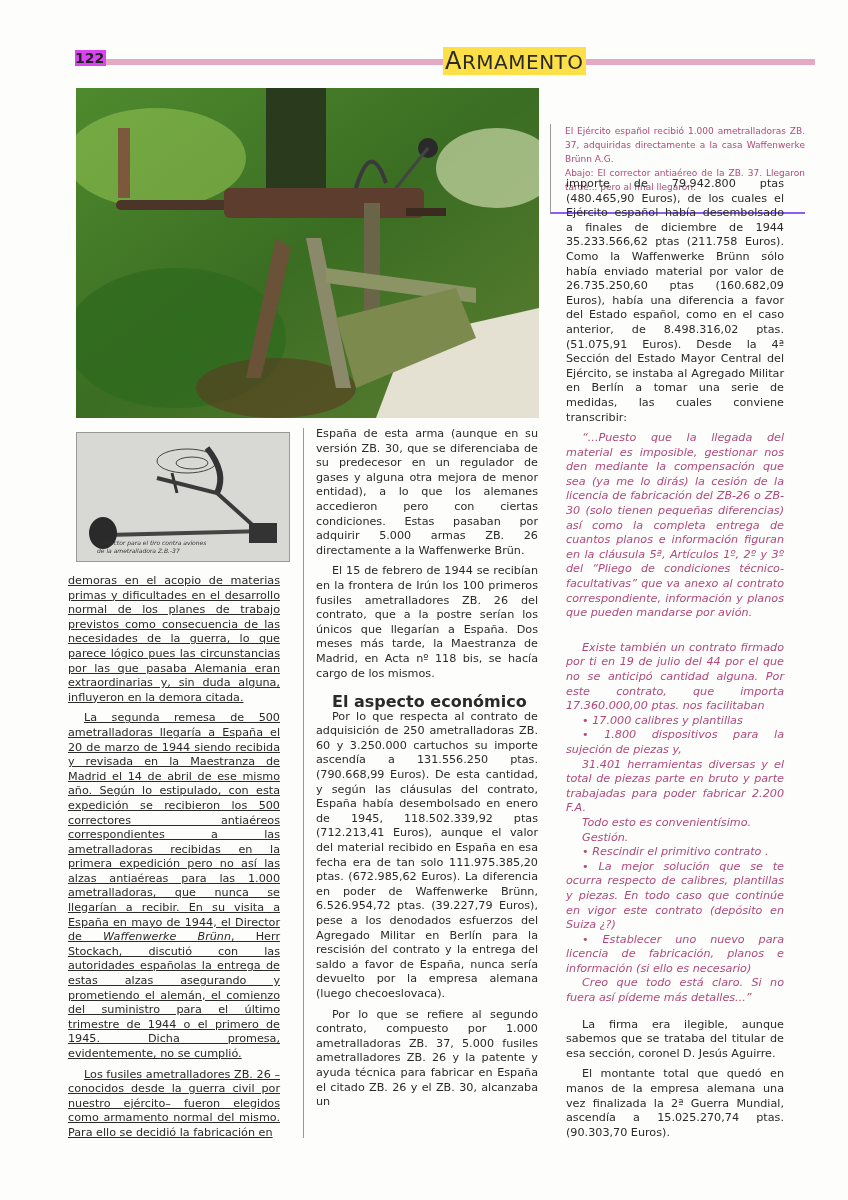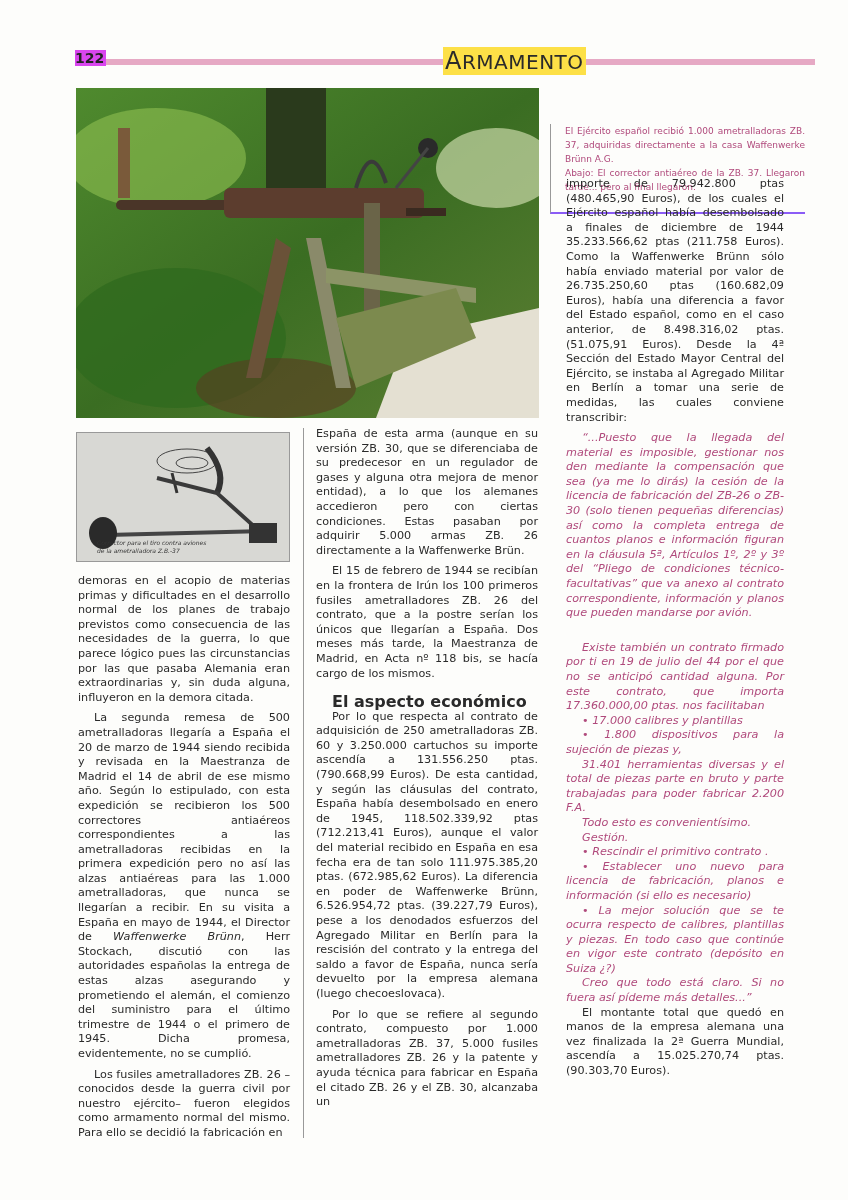--- a/index.html
+++ b/index.html
@@ -26,21 +26,21 @@
   .col { position: absolute; font-size: 11.2px; line-height: 14.6px; text-align: justify; color: #2a2a2a; }
   .col p { margin: 0 0 6px 0; text-indent: 16px; }
   .col p.noindent { text-indent: 0; }
   .col h3 { margin: 14px 0 0 0; font-size: 16px; font-weight: bold; text-indent: 16px; }
   .col .it { font-style: italic; color: #b04a7c; }
   .col .it p { margin: 0; }
   .col .it p.gap { margin-top: 20px; }
   .col .it p.bul { text-indent: 16px; }
   .col em { font-style: italic; }
 
-  .col-a { left: 78px; top: 574px; width: 212px; }
+  .col-a { left: 68px; top: 574px; width: 212px; text-decoration: underline; }
   .col-b { left: 316px; top: 427px; width: 222px; }
   .col-c { left: 566px; top: 177px; width: 218px; }
 
   .divider { position: absolute; width: 1px; background: #999; }
   .div1 { left: 303px; top: 428px; height: 710px; }
 </style>
 </head>
 <body>
 
 <div class="header">
@@ -123,18 +123,19 @@
   <p class="noindent">importe de 79.942.800 ptas (480.465,90 Euros), de los cuales el Ejército español había desembolsado a finales de diciembre de 1944 35.233.566,62 ptas (211.758 Euros). Como la Waffenwerke Brünn sólo había enviado material por valor de 26.735.250,60 ptas (160.682,09 Euros), había una diferencia a favor del Estado español, como en el caso anterior, de 8.498.316,02 ptas. (51.075,91 Euros). Desde la 4ª Sección del Estado Mayor Central del Ejército, se instaba al Agregado Militar en Berlín a tomar una serie de medidas, las cuales conviene transcribir:</p>
   <div class="it">
     <p style="text-indent:16px">“...Puesto que la llegada del material es imposible, gestionar nos den mediante la compensación que sea (ya me lo dirás) la cesión de la licencia de fabricación del ZB-26 o ZB-30 (solo tienen pequeñas diferencias) así como la completa entrega de cuantos planos e información figuran en la cláusula 5ª, Artículos 1º, 2º y 3º del “Pliego de condiciones técnico-facultativas” que va anexo al contrato correspondiente, información y planos que pueden mandarse por avión.</p>
     <p class="gap" style="text-indent:16px">Existe también un contrato firmado por ti en 19 de julio del 44 por el que no se anticipó cantidad alguna. Por este contrato, que importa 17.360.000,00 ptas. nos facilitaban</p>
     <p class="bul">• 17.000 calibres y plantillas</p>
     <p class="bul">• 1.800 dispositivos para la sujeción de piezas y,</p>
     <p class="bul">31.401 herramientas diversas y el total de piezas parte en bruto y parte trabajadas para poder fabricar 2.200 F.A.</p>
     <p class="bul">Todo esto es convenientísimo.</p>
     <p class="bul">Gestión.</p>
     <p class="bul">• Rescindir el primitivo contrato .</p>
+    <p class="bul">• La mejor solución que se te ocurra respecto de calibres, plantillas y piezas. En todo caso que continúe en vigor este contrato (depósito en Suiza ¿?)</p>
     <p class="bul">• Establecer uno nuevo para licencia de fabricación, planos e información (si ello es necesario)</p>
-    <p class="bul">• La mejor solución que se te ocurra respecto de calibres, plantillas y piezas. En todo caso que continúe en vigor este contrato (depósito en Suiza ¿?)</p>
     <p class="bul">Creo que todo está claro. Si no fuera así pídeme más detalles...”</p>
   </div>
+  <p style="margin-top:12px">La firma era ilegible, aunque sabemos que se trataba del titular de esa sección, coronel D. Jesús Aguirre.</p>
   <p>El montante total que quedó en manos de la empresa alemana una vez finalizada la 2ª Guerra Mundial, ascendía a 15.025.270,74 ptas. (90.303,70 Euros).</p>
 </div>
 
 </body></html>

